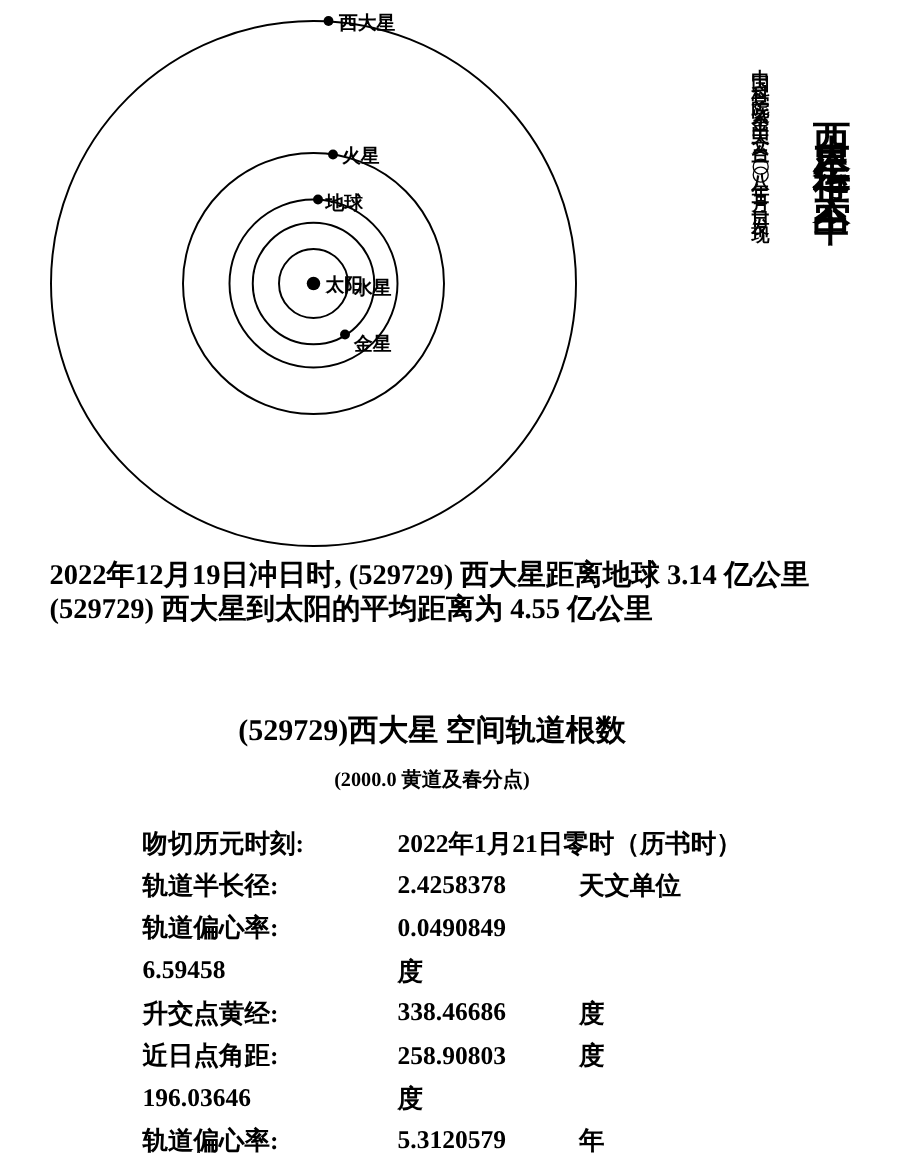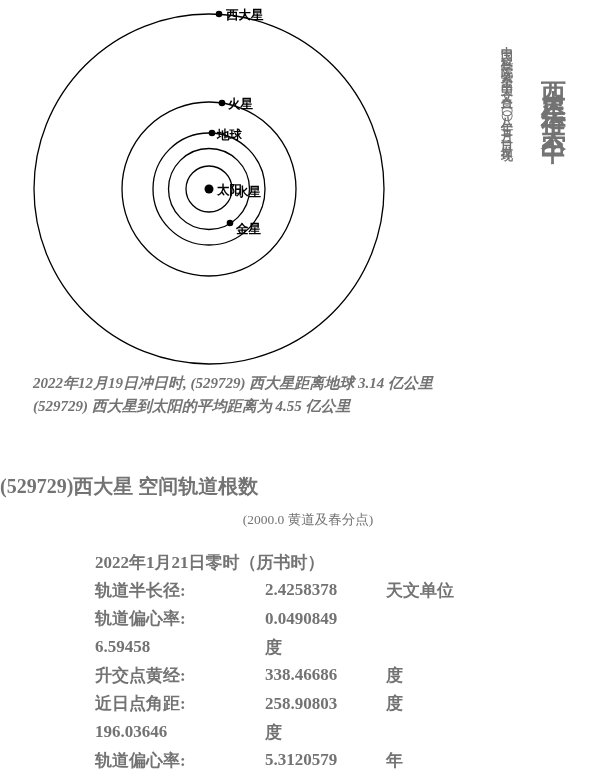--- a/index.html
+++ b/index.html
@@ -5,44 +5,43 @@
   html, body {
     margin: 0;
     padding: 0;
     background: #ffffff;
   }
   .page {
     position: relative;
     width: 611px;
     height: 778px;
     background: #ffffff;
-    color: #737373;
+    color: #000000;
     font-family: "Liberation Serif", serif;
     overflow: hidden;
   }
   #orbit-svg {
     position: absolute;
     left: 0;
     top: 0;
   }
   #orbit-svg text {
     font-family: "Liberation Serif", serif;
     font-size: 12.5px;
     font-weight: bold;
     fill: #000000;
   }
   .captions {
     position: absolute;
     left: 33px;
     top: 372px;
-    font-size: 15px;
+    font-size: 19px;
     font-weight: bold;
     line-height: 23px;
     white-space: nowrap;
-    font-style: italic;
   }
   .side-note {
     position: absolute;
     left: 498px;
     top: 36px;
     writing-mode: vertical-rl;
     text-orientation: upright;
     font-size: 12px;
     font-weight: bold;
     letter-spacing: 5px;
@@ -57,34 +56,34 @@
     font-size: 25px;
     font-weight: bold;
     letter-spacing: 7px;
     white-space: nowrap;
   }
   .tbl-title {
     position: absolute;
     left: 0;
     top: 473px;
     width: 576px;
+    text-align: center;
     font-size: 20px;
     font-weight: bold;
     white-space: nowrap;
   }
   .tbl-subtitle {
     position: absolute;
     left: 0;
     top: 511px;
     width: 576px;
     text-align: center;
     font-size: 13.5px;
-    font-weight: normal;
+    font-weight: bold;
     white-space: nowrap;
-    padding-left: 20px;
   }
   .rows {
     position: absolute;
     left: 95px;
     top: 548px;
     font-size: 17px;
     font-weight: bold;
   }
   .row {
     display: grid;
@@ -127,20 +126,21 @@
   </div>
 
   <div class="side-note">中国科学院紫金山天文台二〇〇八年三月二日发现</div>
   <div class="side-title">西大星运行于太空中</div>
 
   <div class="tbl-title">(529729)西大星 空间轨道根数</div>
   <div class="tbl-subtitle">(2000.0 黄道及春分点)</div>
 
   <div class="rows" id="rows">
       <div class="row">
+        <span class="lbl">吻切历元时刻:</span>
         <span class="val">2022年1月21日零时（历书时）</span>
         <span class="unit"></span>
       </div>
       <div class="row">
         <span class="lbl">轨道半长径:</span>
         <span class="val">2.4258378</span>
         <span class="unit">天文单位</span>
       </div>
       <div class="row">
         <span class="lbl">轨道偏心率:</span>

